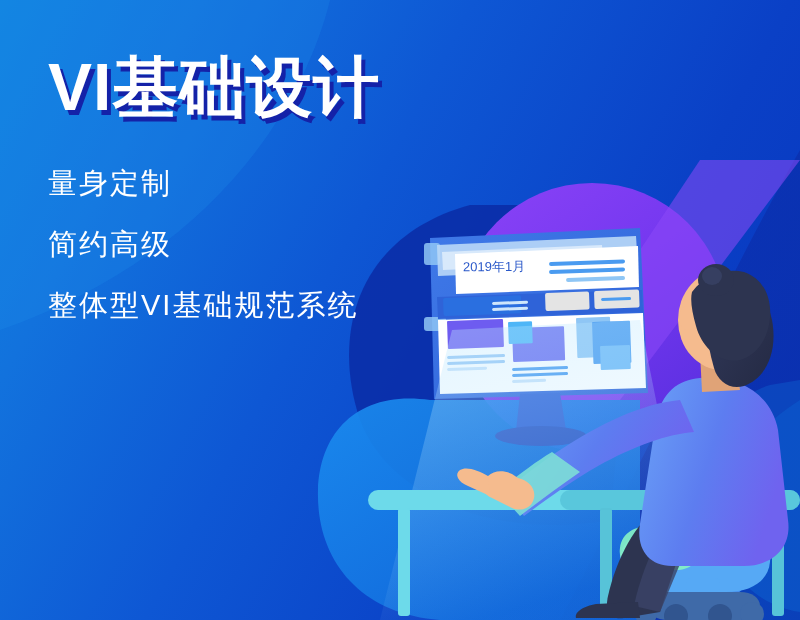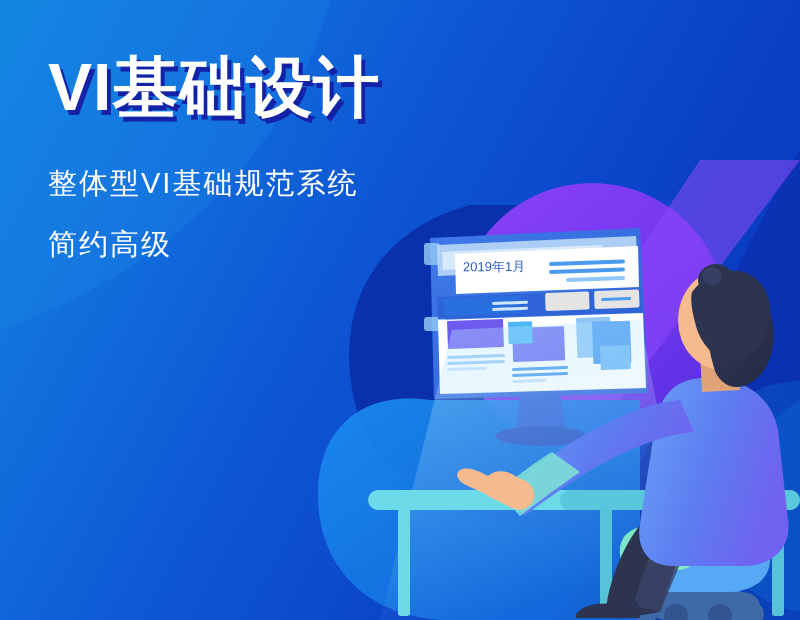--- a/index.html
+++ b/index.html
@@ -121,22 +121,23 @@
       <path d="M800,400 L800,620 L700,620 C690,540 720,450 800,400 Z" fill="#0b74de" opacity="0.25"></path>
 
       <path d="M770,385 C720,400 700,460 712,520 C722,575 760,606 800,612 L800,380 Z" fill="#1184e8" opacity="0.25"></path>
     </svg>
   </div>
 
   <div class="text-col">
     <h1 class="title">VI基础设计</h1>
 
     <ul class="sub-list">
+      <li class="sub-item">量身定制</li>
+      <li class="sub-item">简约高级</li>
       <li class="sub-item">整体型VI基础规范系统</li>
-      <li class="sub-item">简约高级</li>
     </ul>
   </div>
 
   <div class="illustration">
     <svg viewBox="0 0 800 620" xmlns="http://www.w3.org/2000/svg">
       <defs>
         <linearGradient id="screenBody" x1="0" y1="0" x2="1" y2="1">
           <stop offset="0%" stop-color="#3f79e8"></stop>
           <stop offset="100%" stop-color="#2f63d8"></stop>
         </linearGradient>

